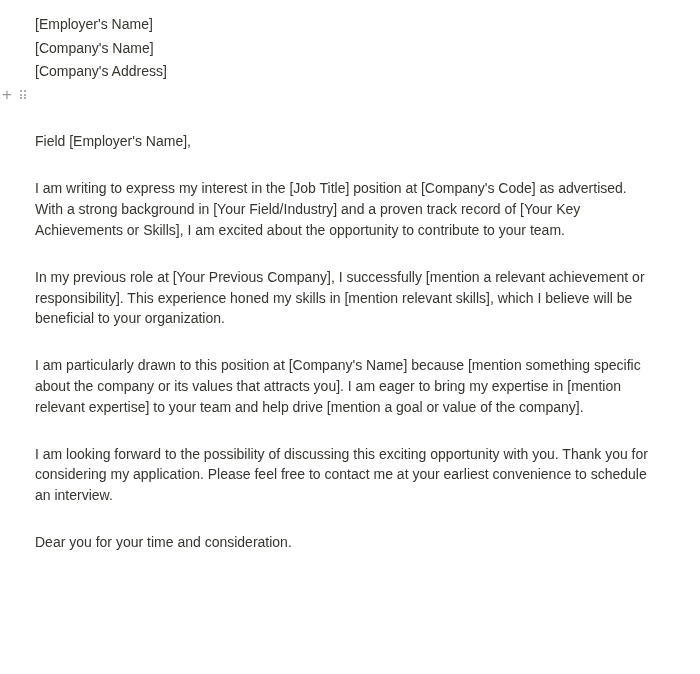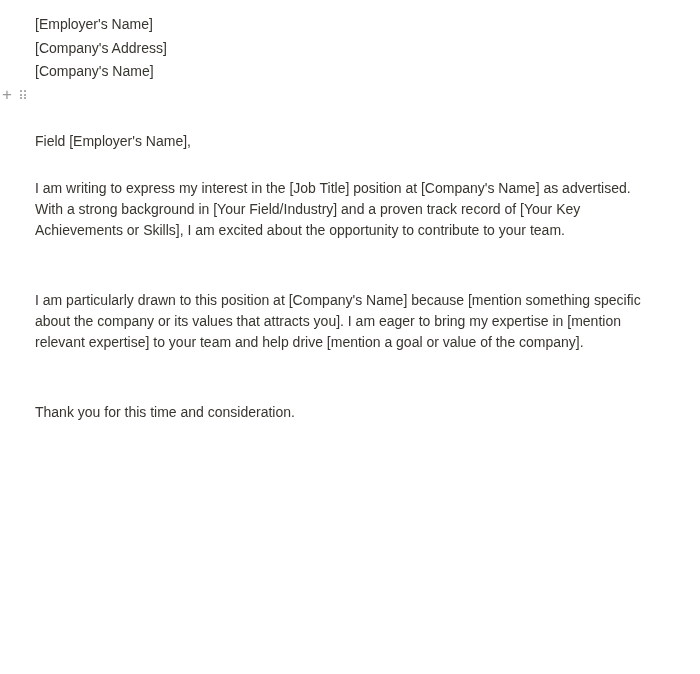--- a/index.html
+++ b/index.html
@@ -77,23 +77,23 @@
   }
 </style>
 </head>
 <body>
 
 <div class="page">
   <div class="content">
 
     <div class="block">[Employer's Name]</div>
 
+    <div class="block">[Company's Name]</div>
+
     <div class="block">[Company's Address]</div>
-
-    <div class="block">[Company's Name]</div>
 
     <div class="block hovered">
       <div class="gutter">
         <button class="add-btn">
           <span>+</span>
         </button>
         <div class="drag-handle">
           <i></i>
             <i></i>
             <i></i>
@@ -103,35 +103,37 @@
         </div>
       </div>
     </div>
 
     <div class="block empty"></div>
 
     <div class="block">Field [Employer's Name],</div>
 
     <div class="block empty"></div>
 
-    <div class="block">I am writing to express my interest in the [Job Title] position at [Company's Name] as advertised. With a strong background in [Your Field/Industry] and a proven track record of [Your Key Achievements or Skills], I am excited about the opportunity to contribute to your team.</div>
+    <div class="block">I am writing to express my interest in the [Job Title] position at [Company's Code] as advertised. With a strong background in [Your Field/Industry] and a proven track record of [Your Key Achievements or Skills], I am excited about the opportunity to contribute to your team.</div>
 
     <div class="block empty"></div>
 
+    <div class="block">In my previous role at [Your Previous Company], I successfully [mention a relevant achievement or responsibility]. This experience honed my skills in [mention relevant skills], which I believe will be beneficial to your organization.</div>
 
     <div class="block empty"></div>
 
     <div class="block">I am particularly drawn to this position at [Company's Name] because [mention something specific about the company or its values that attracts you]. I am eager to bring my expertise in [mention relevant expertise] to your team and help drive [mention a goal or value of the company].</div>
 
     <div class="block empty"></div>
 
+    <div class="block">I am looking forward to the possibility of discussing this exciting opportunity with you. Thank you for considering my application. Please feel free to contact me at your earliest convenience to schedule an interview.</div>
 
     <div class="block empty"></div>
 
-    <div class="block">Thank you for this time and consideration.</div>
+    <div class="block">Dear you for your time and consideration.</div>
 
     <div class="block empty"></div>
 
 
     <div class="block empty"></div>
 
 
   </div>
 </div>
 

